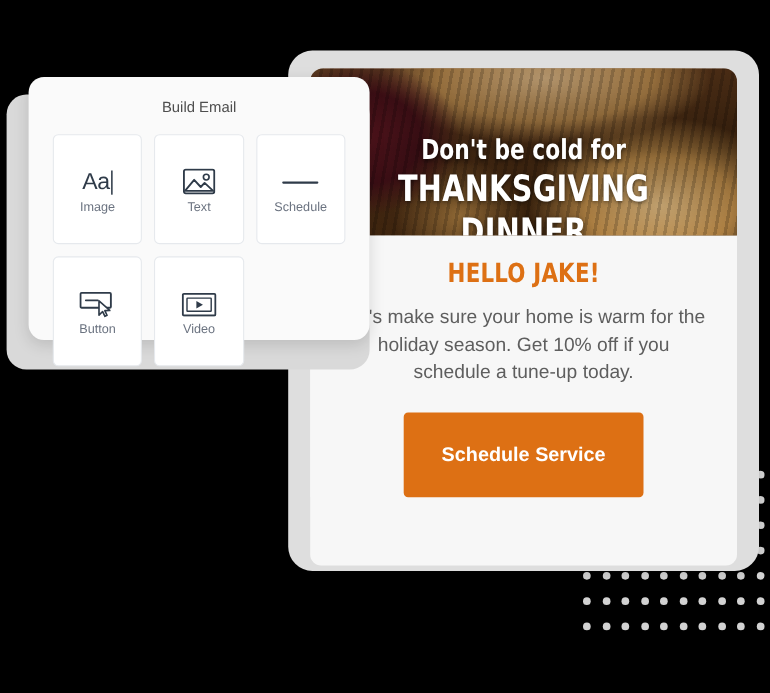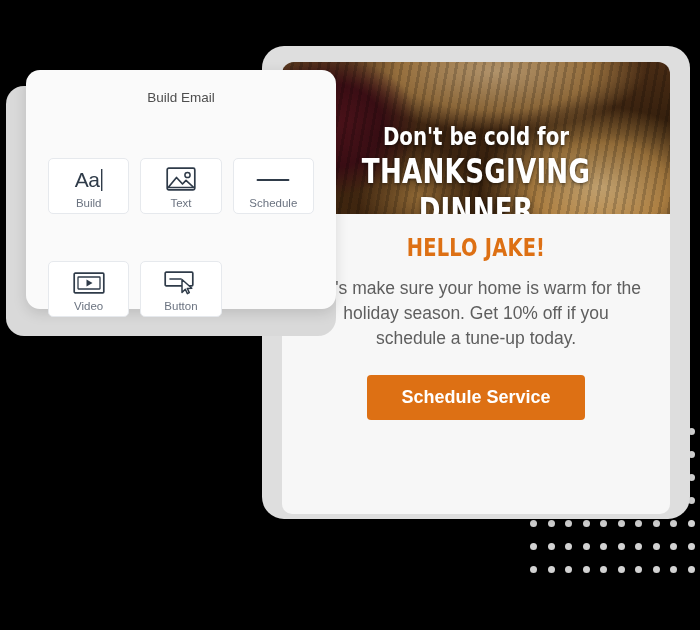--- a/index.html
+++ b/index.html
@@ -114,21 +114,21 @@
     line-height: 25px;
     font-family: "Liberation Sans", sans-serif;
   }
   .cta-wrap { margin-top: 24px; }
   .cta-button {
     display: inline-block;
     background: var(--brand, #dd7014);
     color: #fff;
     font-weight: bold;
     font-size: 18px;
-    padding: 12px 34px;
+    padding: 28px 34px;
     border: none;
     border-radius: 4px;
     cursor: pointer;
     font-family: "Liberation Sans", sans-serif;
   }
 
   
   .builder-backdrop {
     position: absolute;
     left: 6px; top: 86px;
@@ -156,28 +156,27 @@
   }
   .tile-grid {
     display: grid;
     grid-template-columns: repeat(3, 1fr);
     gap: 11px;
   }
   .tile {
     background: #fff;
     border: 1px solid #e6e9ed;
     border-radius: 5px;
-    height: 56px;
+    height: 100px;
     display: flex;
     flex-direction: column;
     align-items: center;
     justify-content: center;
     gap: 0;
     cursor: pointer;
-    margin-top: 36px;
   }
   .tile-icon { height: 34px; display: flex; align-items: center; justify-content: center; }
   .tile-label { font-size: 11.5px; color: #6b7380; font-family: "Liberation Sans", sans-serif; }
   .aa-text {
     font-size: 21px; color: #2f3b49; font-weight: 500;
     font-family: "Liberation Sans", sans-serif; letter-spacing: -0.5px;
   }
 </style>
 </head>
 <body>
@@ -285,21 +284,21 @@
     <div class="builder-title">Build Email</div>
     <div class="tile-grid">
 
       <div class="tile">
         <span class="tile-icon">
           <span class="aa-text">Aa</span>
           <svg width="3" height="24" aria-hidden="true">
               <rect x="1" y="1" width="1.4" height="22" fill="#2f3b49"></rect>
             </svg>
         </span>
-        <span class="tile-label">Build</span>
+        <span class="tile-label">Image</span>
       </div>
 
       <div class="tile">
         <span class="tile-icon">
           <svg width="30" height="26" viewBox="0 0 30 26" aria-hidden="true">
             <rect x="1.2" y="1.2" width="27.6" height="21.6" rx="1.6" fill="none" stroke="#2f3b49" stroke-width="1.7"></rect>
             <circle cx="21.5" cy="8" r="2.6" fill="none" stroke="#2f3b49" stroke-width="1.5"></circle>
             <path d="M2.2 20.5 L10.5 10.5 L16.5 17 L20 13.3 L27.8 20.5 Z" fill="none" stroke="#2f3b49" stroke-width="1.7" stroke-linejoin="round"></path>
           </svg>
         </span>
@@ -311,36 +310,36 @@
         <span class="tile-icon">
           <svg width="34" height="10" viewBox="0 0 34 10" aria-hidden="true">
             <path d="M1.5 5 L32.5 5" stroke="#2f3b49" stroke-width="1.9" stroke-linecap="round"></path>
           </svg>
         </span>
         <span class="tile-label">Schedule</span>
       </div>
 
       <div class="tile">
         <span class="tile-icon">
+          <svg width="34" height="26" viewBox="0 0 34 26" aria-hidden="true">
+            <rect x="1.2" y="2.2" width="27.6" height="13.6" rx="1" fill="none" stroke="#2f3b49" stroke-width="1.7"></rect>
+            <path d="M6 9 L17 9" stroke="#2f3b49" stroke-width="1.6" stroke-linecap="round"></path>
+            <path d="M18 9.5 L18 22.5 L21.3 19.2 L23.4 23.6 L25.3 22.6 L23.3 18.4 L27.8 18.2 Z" fill="#fff" stroke="#2f3b49" stroke-width="1.5" stroke-linejoin="round"></path>
+          </svg>
+        </span>
+        <span class="tile-label">Button</span>
+      </div>
+
+      <div class="tile">
+        <span class="tile-icon">
           <svg width="32" height="22" viewBox="0 0 32 22" aria-hidden="true">
             <rect x="1.2" y="1.2" width="29.6" height="19.6" rx="1" fill="none" stroke="#2f3b49" stroke-width="1.7"></rect>
             <rect x="5" y="5" width="22" height="12" rx="0.5" fill="none" stroke="#2f3b49" stroke-width="1.3"></rect>
             <path d="M13.5 7.6 L19.5 11 L13.5 14.4 Z" fill="#2f3b49"></path>
           </svg>
         </span>
         <span class="tile-label">Video</span>
       </div>
 
-      <div class="tile">
-        <span class="tile-icon">
-          <svg width="34" height="26" viewBox="0 0 34 26" aria-hidden="true">
-            <rect x="1.2" y="2.2" width="27.6" height="13.6" rx="1" fill="none" stroke="#2f3b49" stroke-width="1.7"></rect>
-            <path d="M6 9 L17 9" stroke="#2f3b49" stroke-width="1.6" stroke-linecap="round"></path>
-            <path d="M18 9.5 L18 22.5 L21.3 19.2 L23.4 23.6 L25.3 22.6 L23.3 18.4 L27.8 18.2 Z" fill="#fff" stroke="#2f3b49" stroke-width="1.5" stroke-linejoin="round"></path>
-          </svg>
-        </span>
-        <span class="tile-label">Button</span>
-      </div>
-
     </div>
   </div>
 
 </div>
 
 </body></html>

